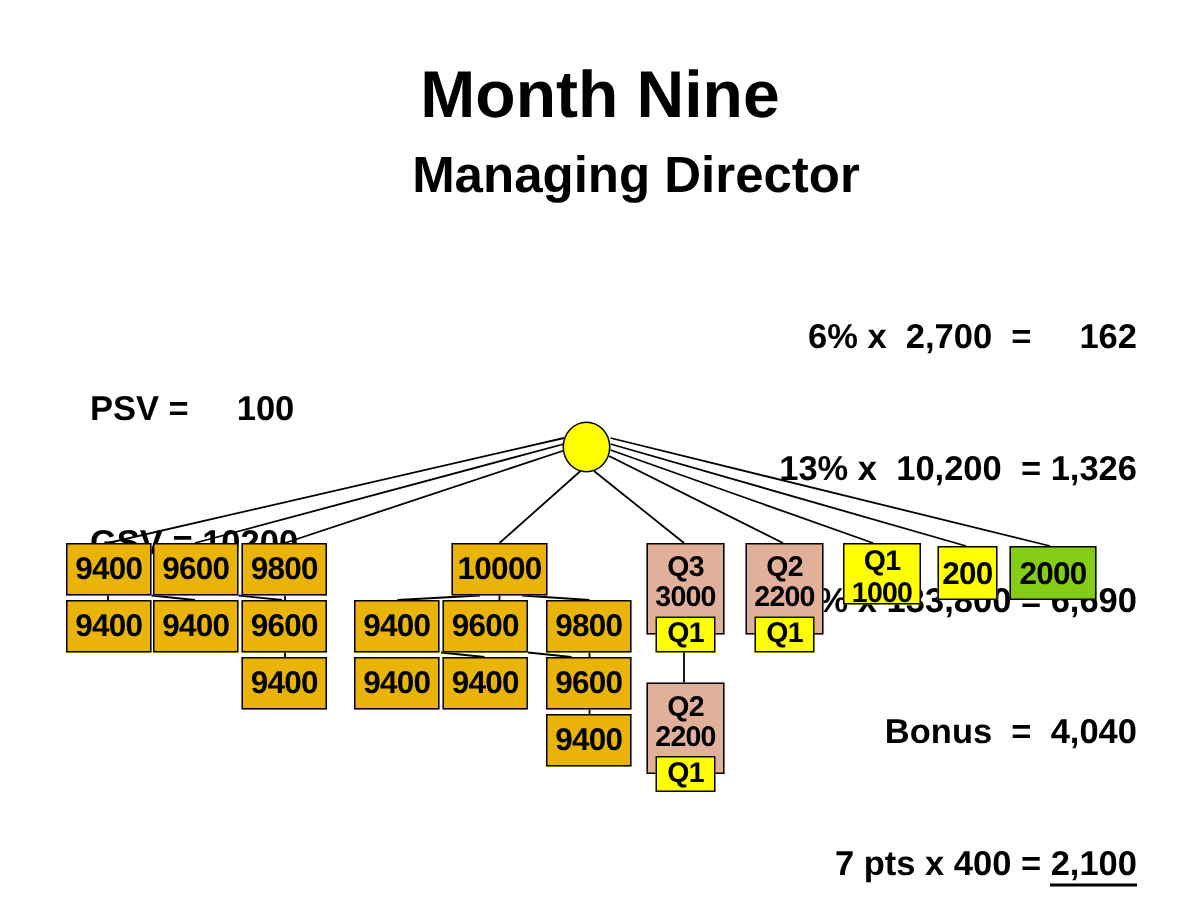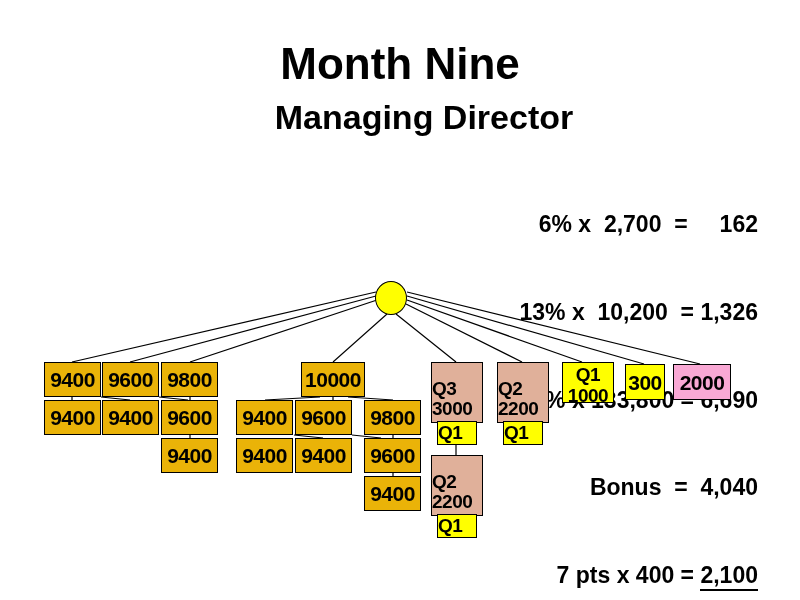--- a/index.html
+++ b/index.html
@@ -101,25 +101,26 @@
     align-items: center;
     justify-content: center;
     font-size: 21px;
     font-weight: bold;
     line-height: 1.0;
     letter-spacing: -0.5px;
     white-space: nowrap;
   }
   .node.blue   { background: #eab308; }
   .node.yellow { background: #ffff00; }
-  .node.green  { background: #f9a8d4; }
+  .node.green  { background: #84cc16; }
   .node.tan {
     background: #e0b09a;
     display: block;
-    padding-top: 16px;
+    text-align: center;
+    padding-top: 6px;
   }
   .node.tan .tl {
     display: block;
     font-size: 19px;
     line-height: 1.06;
     letter-spacing: -0.5px;
   }
   .node.tan .qbadge {
     display: block;
     margin: 2px auto 0 auto;
@@ -144,20 +145,24 @@
   }
 </style>
 </head>
 <body>
 
 <div id="slide">
 
   <div id="title-main">Month Nine</div>
   <div id="title-sub">Managing Director</div>
 
+  <div id="psv-block">
+    <span class="ln">PSV =     100</span>
+    <span class="ln">GSV = 10200</span>
+  </div>
 
   <div id="calc-block">
     <span class="ln">6% x  2,700  =     162</span>
     <span class="ln">13% x  10,200  = 1,326</span>
     <span class="ln">5% x 133,800 = 6,690</span>
     <span class="ln">Bonus  =  4,040</span>
     <span class="ln underlined"><span>7 pts x 400 = </span><span class="ul-val">2,100</span></span>
     
   </div>
 
@@ -237,17 +242,17 @@
     <span class="tl">Q2</span>
     <span class="tl">2200</span>
     <span class="qbadge">Q1</span>
   </div>
 
   <div class="node yellow two-line" style="left:562px; top:362px; width:52px; height:41px;">
     <span class="tl">Q1</span>
     <span class="tl">1000</span>
   </div>
 
-  <div class="node yellow" style="left:625px; top:364px; width:40px; height:36px;">300</div>
+  <div class="node yellow" style="left:625px; top:364px; width:40px; height:36px;">200</div>
 
   <div class="node green" style="left:673px; top:364px; width:58px; height:36px;">2000</div>
 
 </div>
 
 </body></html>

